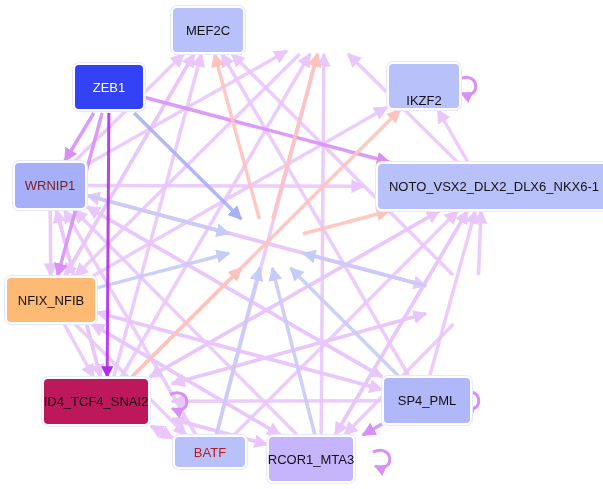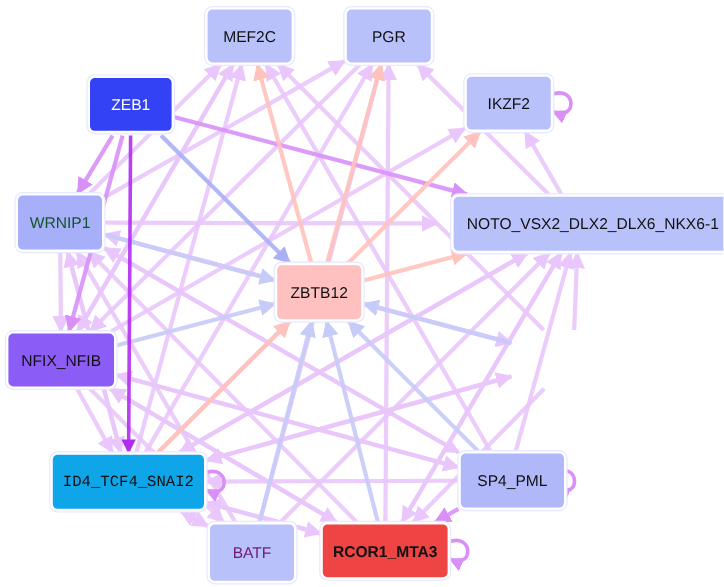--- a/index.html
+++ b/index.html
@@ -107,46 +107,40 @@
       <line x1="131.65506329113924" y1="377" x2="241.34493670886076" y2="268" stroke="#ffc2bc" stroke-width="3.5" stroke-opacity="0.9" marker-end="url(#mffc2bc)"></line>
       <path d="M170,394.5 C192,385.5 192,417.5 172,408.5" fill="none" stroke="#d890f7" stroke-width="3" marker-end="url(#md890f7)"></path>
       <path d="M462,393.5 C484,384.5 484,416.5 464,407.5" fill="none" stroke="#d890f7" stroke-width="3" marker-end="url(#md890f7)"></path>
       <line x1="382" y1="424.0147058823529" x2="362.84615384615387" y2="435" stroke="#d890f7" stroke-width="3.5" stroke-opacity="0.9" marker-end="url(#md890f7)"></line>
       <path d="M373,452 C395,443 395,475 375,466" fill="none" stroke="#d890f7" stroke-width="3" marker-end="url(#md890f7)"></path>
     </svg>
 
   <div class="node" style="left: 173px; top: 8px; width: 70px; height: 44px; background: rgb(185, 193, 251); color: rgb(17, 17, 17);">
     <span>MEF2C</span>
     </div>
-  <div class="node" style="left: 289px; top: 8px; width: 70px; height: 44px; background: rgb(185, 193, 251); color: rgb(17, 17, 17);">
-    <span>PGR</span>
-    </div>
   <div class="node" style="left: 75px; top: 65px; width: 68px; height: 44px; background: rgb(51, 66, 245); color: rgb(255, 255, 255);">
     <span>ZEB1</span>
     </div>
-  <div class="node" style="left: 389px; top: 64px; width: 70px; height: 44px; background: rgb(185, 193, 251); color: rgb(17, 17, 17);">
+  <div class="node" style="left: 389px; top: 64px; width: 70px; height: 44px; background: rgb(185, 193, 251); color: rgb(17, 17, 17); align-items: flex-end;">
     <span>IKZF2</span>
     </div>
-  <div class="node" style="left: 15px; top: 163px; width: 70px; height: 45px; background: rgb(167, 175, 248); color: #14532d;">
+  <div class="node" style="left: 15px; top: 163px; width: 70px; height: 45px; background: rgb(167, 175, 248); color: #7f1d1d;">
     <span>WRNIP1</span>
     </div>
   <div class="node" style="left: 378px; top: 164px; width: 232px; height: 45px; background: rgb(185, 193, 251); color: rgb(17, 17, 17);">
     <span>NOTO_VSX2_DLX2_DLX6_NKX6-1</span>
     </div>
-  <div class="node" style="left: 231px; top: 221px; width: 70px; height: 45px; background: rgb(255, 192, 192); color: rgb(17, 17, 17);">
-    <span>ZBTB12</span>
-    </div>
-  <div class="node" style="left: 7px; top: 278px; width: 88px; height: 44px; background: #8b5cf6; color: rgb(17, 17, 17);">
+  <div class="node" style="left: 7px; top: 278px; width: 88px; height: 44px; background: #fdba74; color: rgb(17, 17, 17);">
     <span>NFIX_NFIB</span>
     </div>
-  <div class="node" style="left: 44px; top: 379px; width: 126px; height: 45px; background: #0ea5e9; color: rgb(17, 17, 17); font-family: Liberation Mono, monospace;">
+  <div class="node" style="left: 44px; top: 379px; width: 104px; height: 45px; background: #be185d; color: rgb(17, 17, 17);">
     <span>ID4_TCF4_SNAI2</span>
     </div>
   <div class="node" style="left: 384px; top: 378px; width: 86px; height: 45px; background: rgb(176, 184, 250); color: rgb(17, 17, 17);">
     <span>SP4_PML</span>
     </div>
-  <div class="node" style="left: 175px; top: 437px; width: 70px; height: 47px; background: rgb(185, 193, 251); color: #701a75;">
+  <div class="node" style="left: 175px; top: 437px; width: 70px; height: 30px; background: rgb(185, 193, 251); color: #b91c1c;">
     <span>BATF</span>
     </div>
-  <div class="node" style="left: 269px; top: 437px; width: 104px; height: 44px; background: #ef4444; color: rgb(17, 17, 17); font-weight: bold;">
+  <div class="node" style="left: 269px; top: 437px; width: 84px; height: 44px; background: #c4b5fd; color: rgb(17, 17, 17);">
     <span>RCOR1_MTA3</span>
     </div>
 </div>
 
 </body></html>

